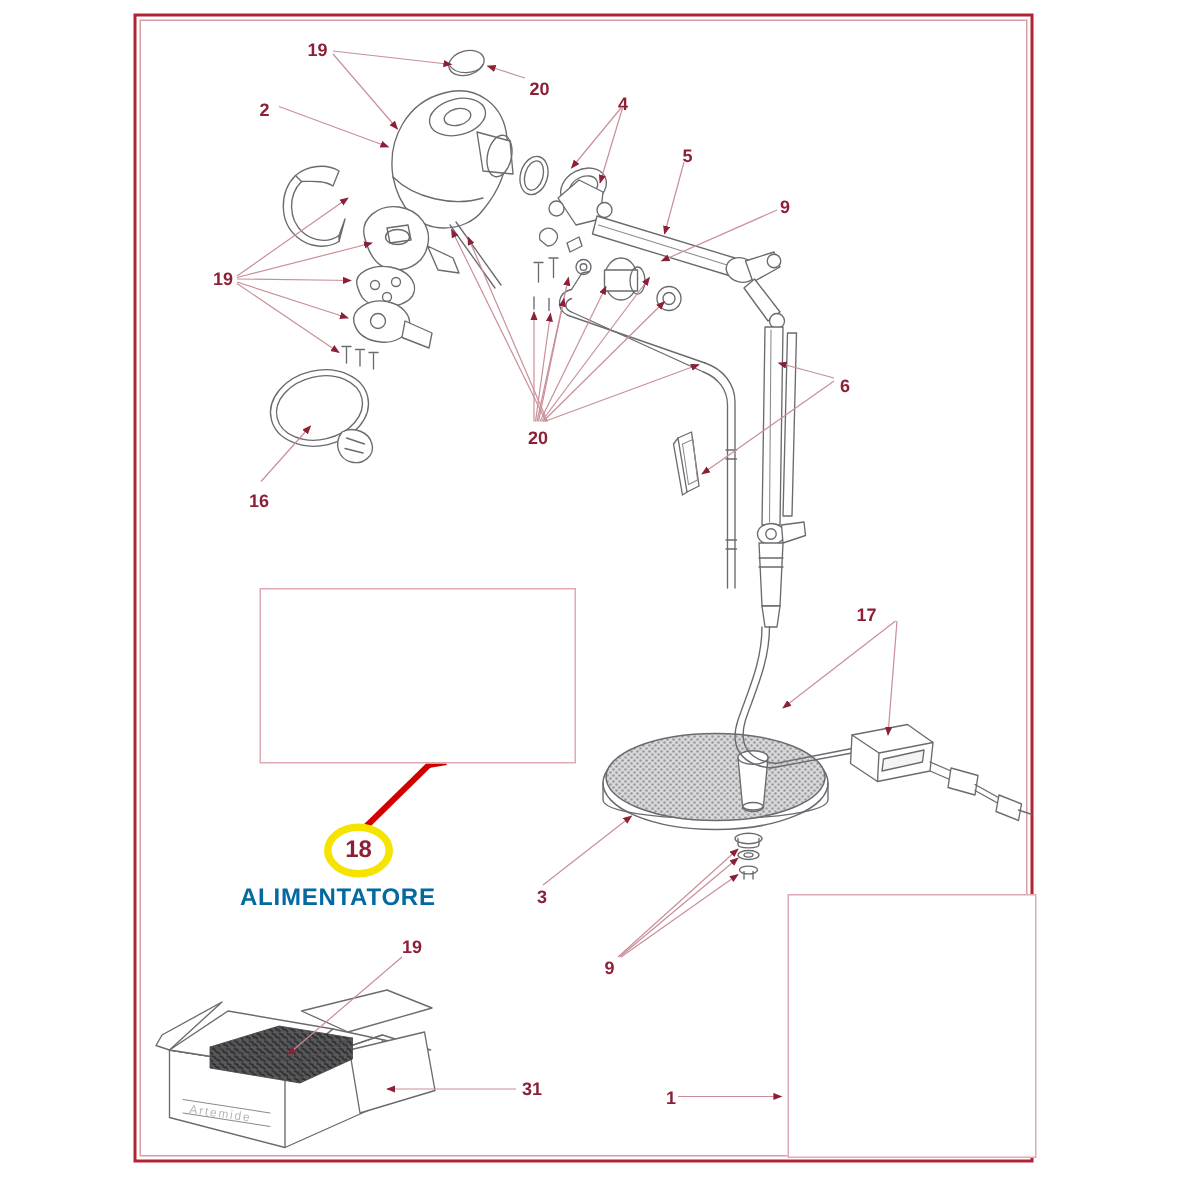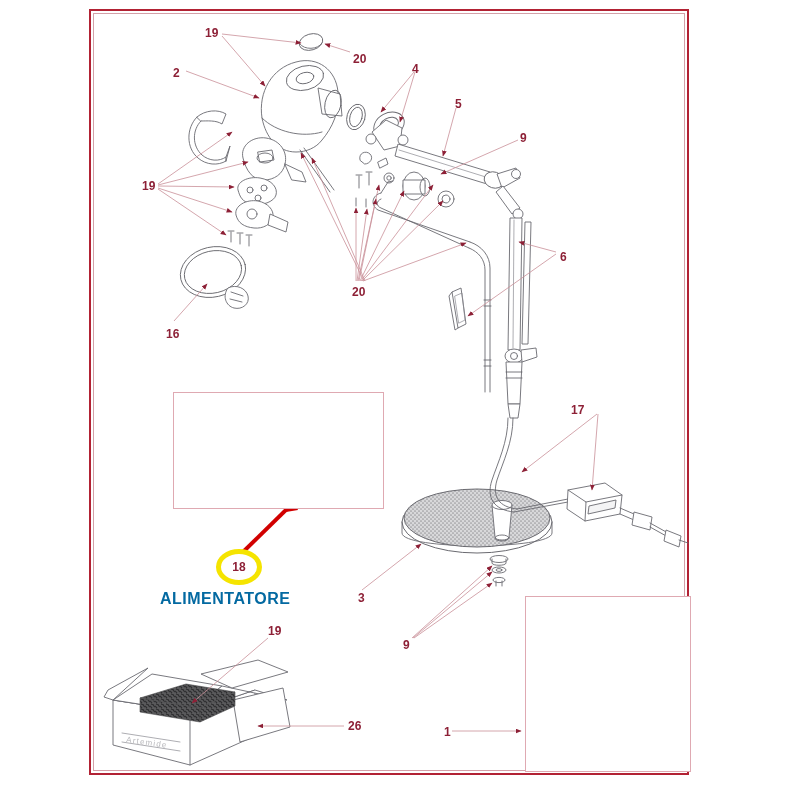--- a/index.html
+++ b/index.html
@@ -62,21 +62,21 @@
     border: 5px solid #f5e400;
     border-radius: 50%;
     box-sizing: border-box;
     display: flex;
     align-items: center;
     justify-content: center;
   }
   #badge-18 span {
     font-family: "Liberation Sans", sans-serif;
     font-weight: bold;
-    font-size: 12px;
+    font-size: 16px;
     color: #8d2036;
   }
   .inset-box {
     position: absolute;
     border: 1.5px solid #dfa9b2;
     background: #ffffff;
     box-sizing: border-box;
   }
   #inset-adapter { left: 173px; top: 392px; width: 211px; height: 117px; }
   #inset-lamp    { left: 525px; top: 596px; width: 166px; height: 176px; }
@@ -429,21 +429,21 @@
   <div class="lbl" style="left:455px; top:98px;">5</div>
   <div class="lbl" style="left:520px; top:132px;">9</div>
   <div class="lbl" style="left:142px; top:180px;">19</div>
   <div class="lbl" style="left:560px; top:251px;">6</div>
   <div class="lbl" style="left:352px; top:286px;">20</div>
   <div class="lbl" style="left:166px; top:328px;text-align:right;">16</div>
   <div class="lbl" style="left:571px; top:404px;">17</div>
   <div class="lbl" style="left:358px; top:592px;">3</div>
   <div class="lbl" style="left:403px; top:639px;">9</div>
   <div class="lbl" style="left:268px; top:625px;">19</div>
-  <div class="lbl" style="left:348px; top:720px;">26</div>
+  <div class="lbl" style="left:348px; top:720px;">31</div>
   <div class="lbl" style="left:444px; top:726px;">1</div>
 
   <div id="badge-18">
     <span>18</span>
   </div>
   <div id="alimentatore-text">ALIMENTATORE</div>
 
 </div>
 
 </body></html>

